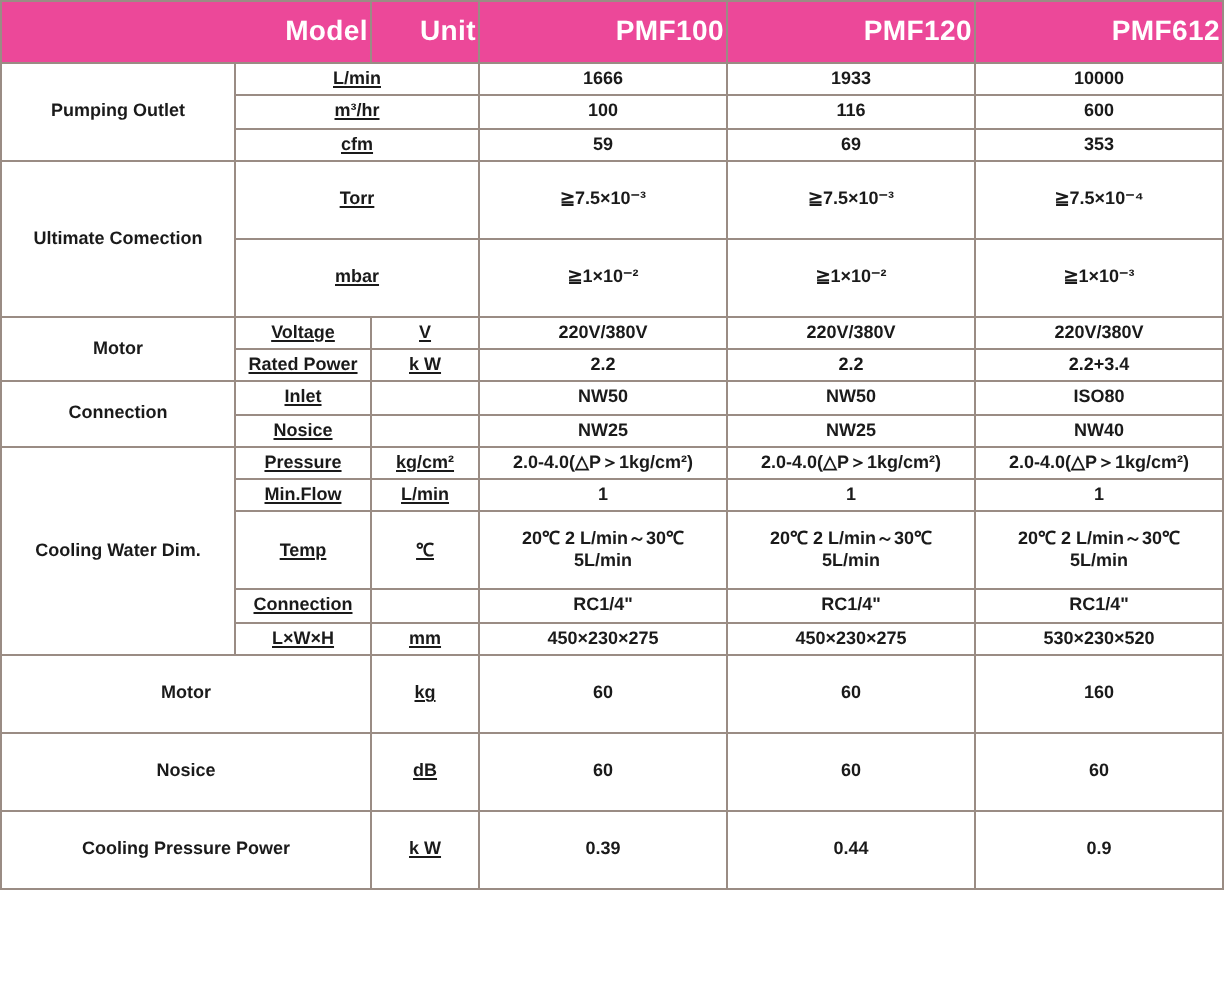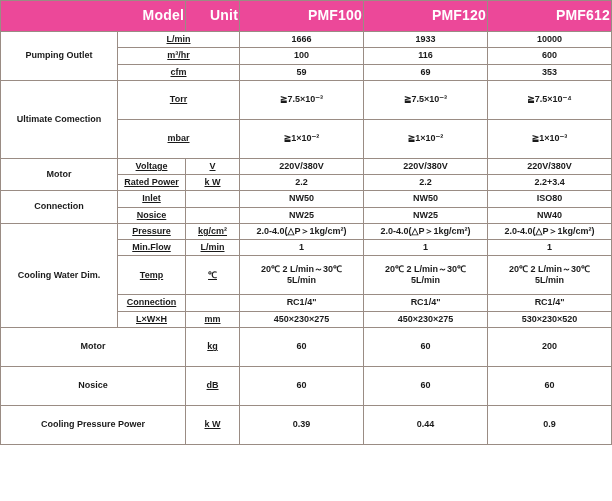--- a/index.html
+++ b/index.html
@@ -175,21 +175,21 @@
       <td>450×230×275</td>
       <td>450×230×275</td>
       <td>530×230×520</td>
     </tr>
 
     <tr>
       <td class="rowlabel tall" colspan="2">Motor</td>
       <td class="unit-cell">kg</td>
       <td>60</td>
       <td>60</td>
-      <td>200</td>
+      <td>160</td>
     </tr>
     <tr>
       <td class="rowlabel tall" colspan="2">Nosice</td>
       <td class="unit-cell">dB</td>
       <td>60</td>
       <td>60</td>
       <td>60</td>
     </tr>
     <tr>
       <td class="rowlabel tall" colspan="2">Cooling Pressure Power</td>

